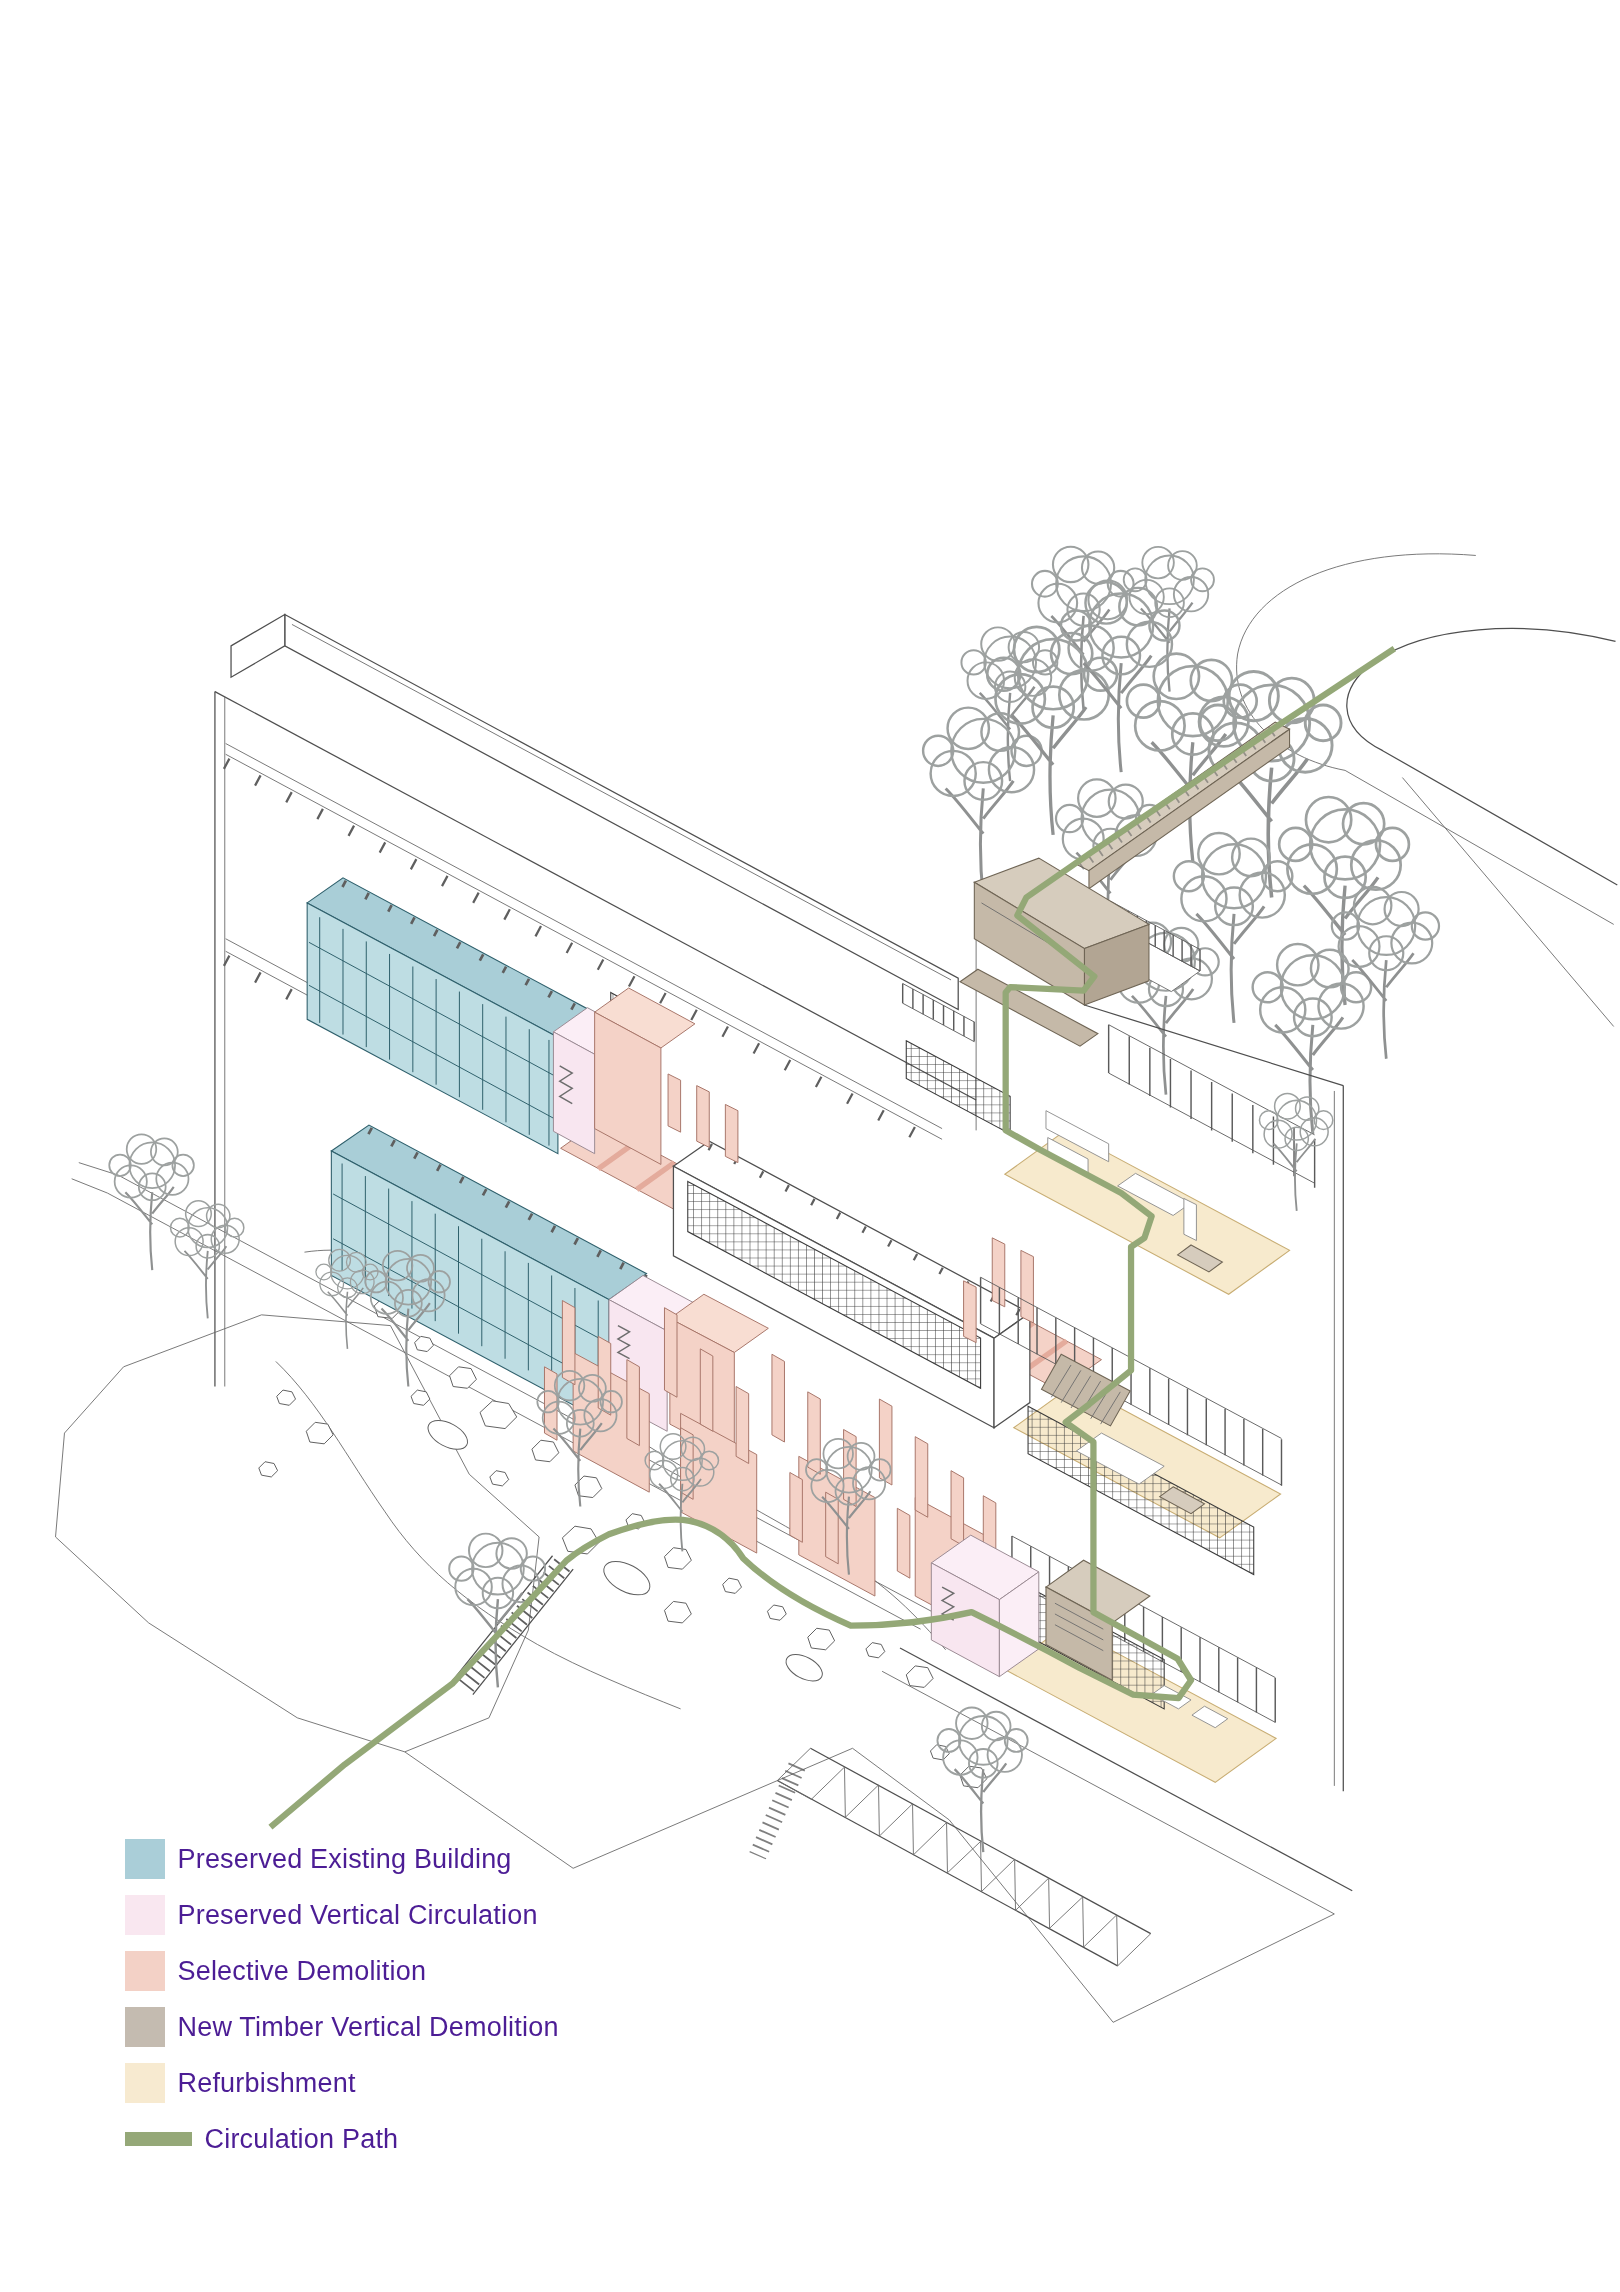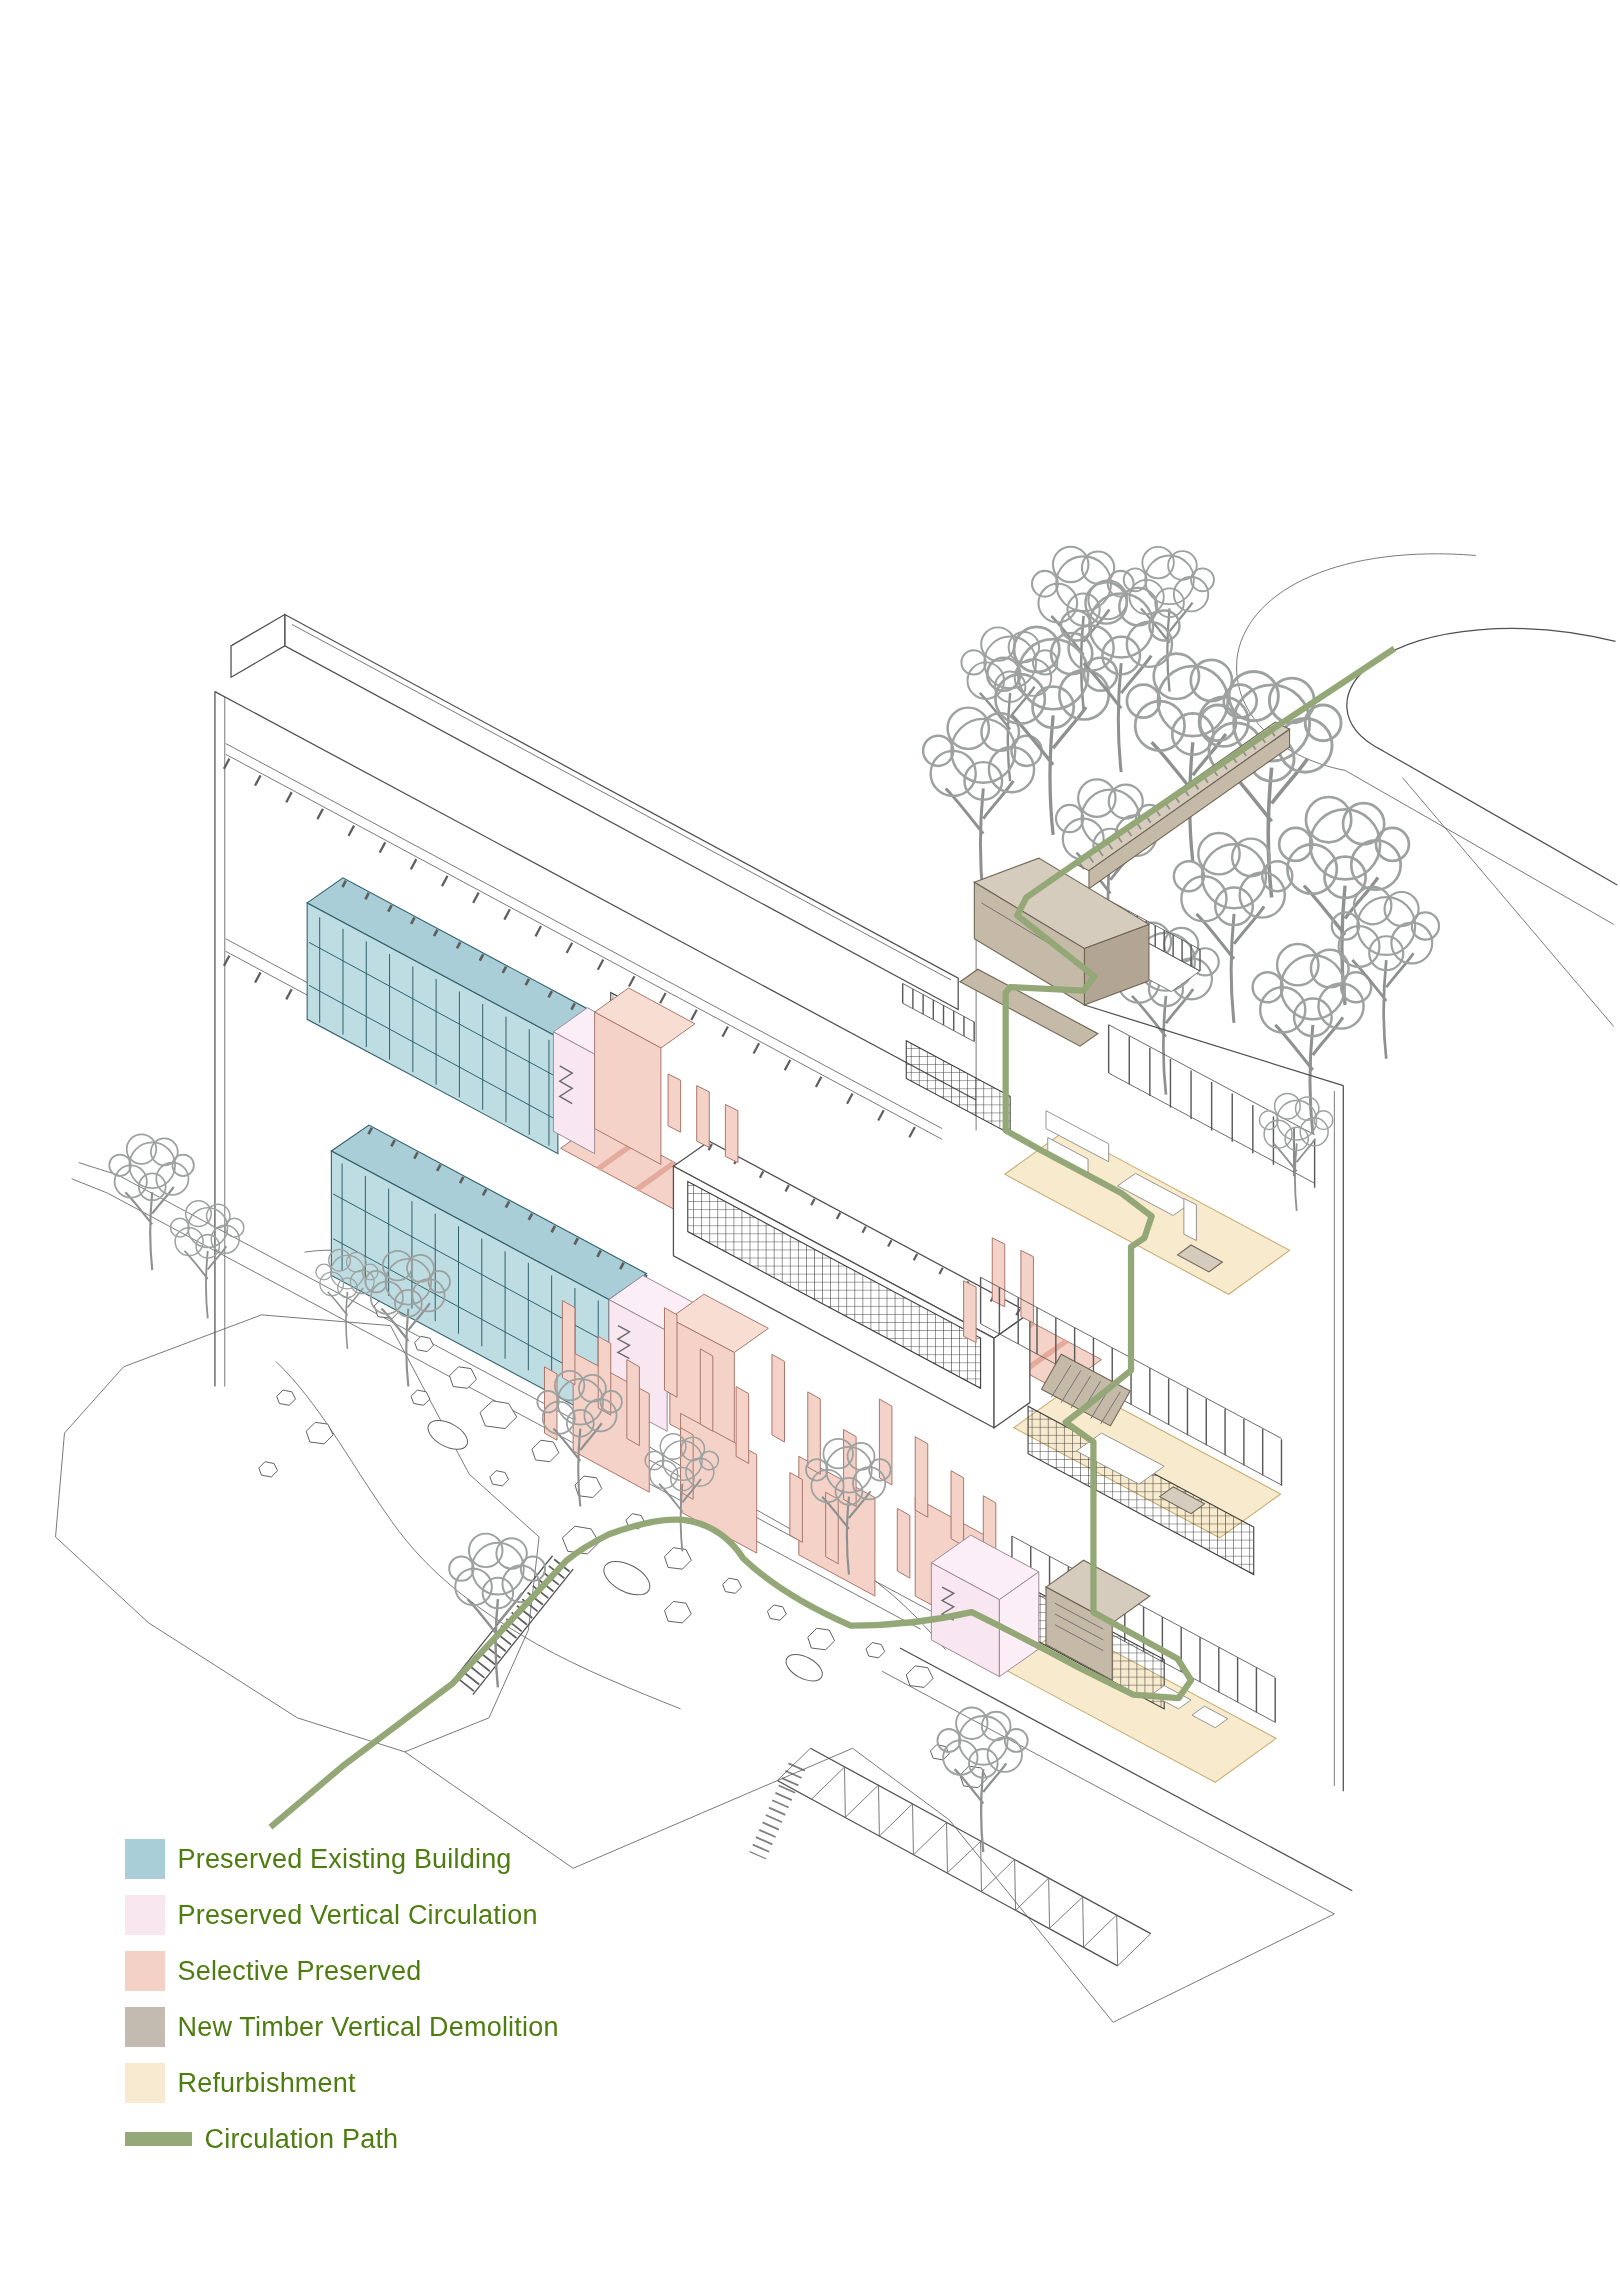--- a/index.html
+++ b/index.html
@@ -34,21 +34,21 @@
   .green-path{stroke:#94a877;fill:none;stroke-width:7;stroke-linejoin:round;stroke-linecap:butt;}
   .stair-tread{stroke:#6d6d6d;fill:none;}
   .furn{fill:#ffffff;stroke:#8a8a8a;stroke-width:1;}
 
   
   .legend{position:absolute;left:125px;top:1839px;}
   .legend-row{display:flex;align-items:center;height:40px;margin-bottom:16px;}
   .legend-row.bar-row{margin-top:27px;height:18px;text-align:right;}
   .swatch{width:40px;height:40px;flex:0 0 auto;}
   .swatch.bar{width:67px;height:14.3px;}
-  .legend-label{margin-left:12.5px;font-size:27px;color:#4d7c0f;letter-spacing:0.2px;white-space:nowrap;}
+  .legend-label{margin-left:12.5px;font-size:27px;color:#4c1d95;letter-spacing:0.2px;white-space:nowrap;}
 </style>
 </head>
 <body>
 
 <div class="stage">
 
   <svg class="drawing" width="1620" height="2293" viewBox="0 0 1809 2560">
     <defs>
       <pattern id="wgrid" width="9" height="9" patternUnits="userSpaceOnUse">
         <path d="M0 0H9M0 0V9" stroke="#3a3a3a" stroke-width="1.2" fill="none"></path>
@@ -362,21 +362,21 @@
     <div class="legend-row">
       <span class="swatch" style="background: rgb(170, 206, 216);"></span>
       <span class="legend-label">Preserved Existing Building</span>
     </div>
     <div class="legend-row">
       <span class="swatch" style="background: rgb(249, 231, 240);"></span>
       <span class="legend-label">Preserved Vertical Circulation</span>
     </div>
     <div class="legend-row">
       <span class="swatch" style="background: rgb(243, 209, 198);"></span>
-      <span class="legend-label">Selective Preserved</span>
+      <span class="legend-label">Selective Demolition</span>
     </div>
     <div class="legend-row">
       <span class="swatch" style="background: rgb(196, 187, 176);"></span>
       <span class="legend-label">New Timber Vertical Demolition</span>
     </div>
     <div class="legend-row">
       <span class="swatch" style="background: rgb(247, 234, 208);"></span>
       <span class="legend-label">Refurbishment</span>
     </div>
     <div class="legend-row bar-row">

